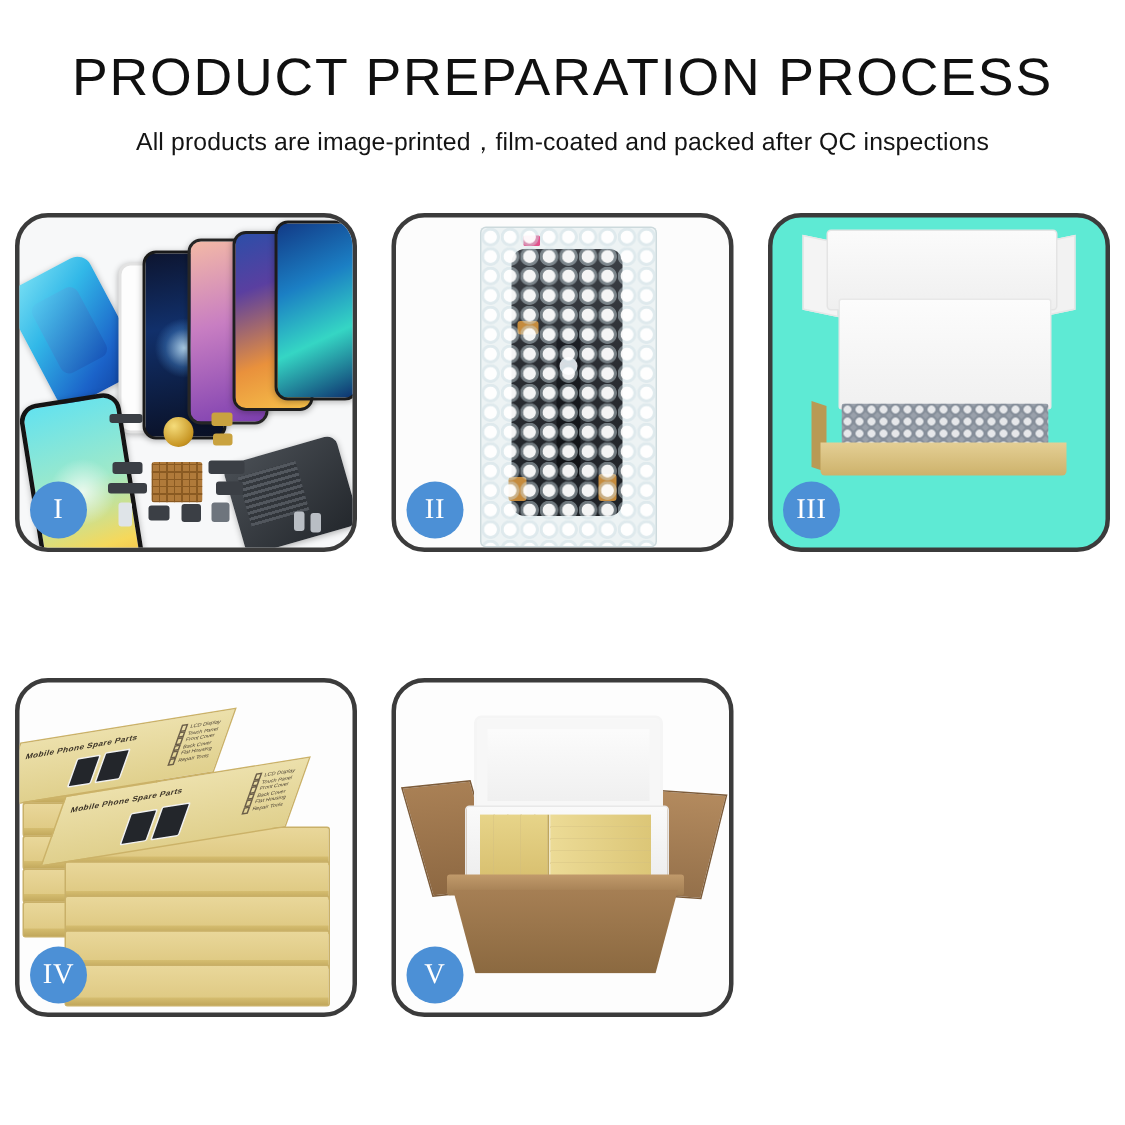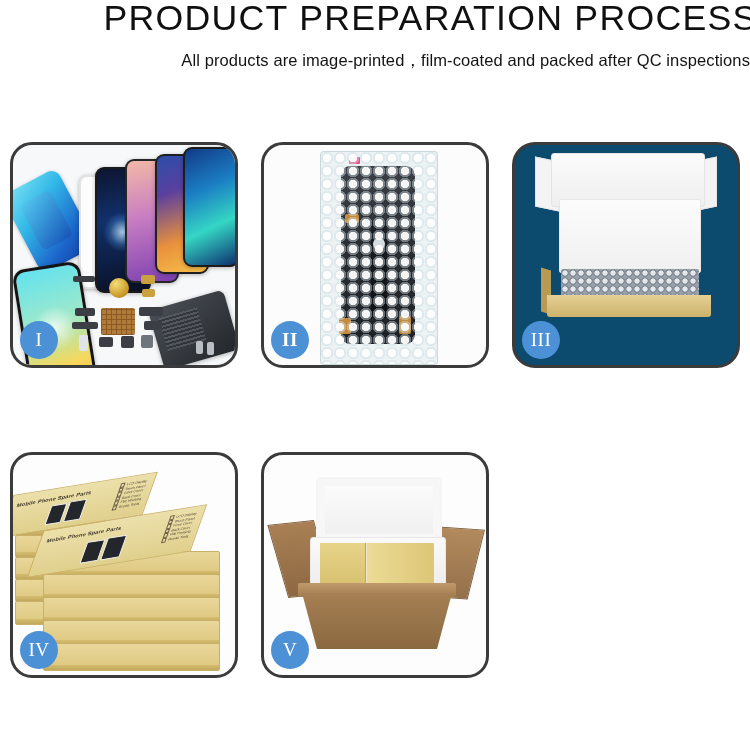--- a/index.html
+++ b/index.html
@@ -6,21 +6,21 @@
   body{
     width:750px;height:750px;
     background:#ffffff;
     font-family:"Liberation Sans","DejaVu Sans",sans-serif;
     overflow:hidden;
     position:relative;
   }
   .page{width:750px;height:750px;position:relative;}
 
   
-  .header{text-align:right;}
+  .header{text-align:center;padding-top:34px;}
   .title{
     font-size:35px;
     letter-spacing:1.2px;
     font-weight:400;
     color:#101010;
     font-family:"Liberation Sans","DejaVu Sans",sans-serif;
     line-height:1.05;
     transform:scaleX(1.02);
   }
   .subtitle{
@@ -135,21 +135,21 @@
   .chipgrid{
     position:absolute;left:88px;top:163px;width:34px;height:27px;
     background:#b07a3a;
     background-image:repeating-linear-gradient(0deg,#8a5a22 0 1px,transparent 1px 5px),
                      repeating-linear-gradient(90deg,#8a5a22 0 1px,transparent 1px 5px);
     border-radius:2px;
   }
   .bit{position:absolute;background:#3b3f45;border-radius:2px;}
 
   
-  .p2{background:#fcfcfc;font-weight:bold;}
+  .p2{background:#fcfcfc;}
   .bubblebag{
     position:absolute;left:56px;top:6px;width:116px;height:212px;
     background:rgba(232,240,242,.75);
     border:1px solid rgba(195,210,214,.8);
     border-radius:4px;
     overflow:hidden;
   }
   .bubbles{
     position:absolute;inset:0;
     background-image:radial-gradient(circle at 6px 6px,rgba(255,255,255,.95) 0 4px,rgba(205,222,228,.45) 4.5px 6px,transparent 6.5px);
@@ -164,21 +164,21 @@
   .lcd-flex{
     position:absolute;left:50%;top:68px;width:16px;height:98px;transform:translateX(-50%);
     background:linear-gradient(180deg,#1d2026,#0e1013);border-radius:3px;z-index:12;
   }
   .lcd-tab{position:absolute;background:#c58b3d;border-radius:2px;z-index:14;}
   .lcd-pink{position:absolute;left:28px;top:5px;width:11px;height:7px;background:#e2528c;z-index:14;border-radius:1px;}
   .lcd-dot{position:absolute;left:50%;top:86px;width:12px;height:12px;transform:translateX(-50%);
     border-radius:50%;background:#d8dde2;z-index:14;}
 
   
-  .p3{background:#0c4a6e;border-radius:23px;}
+  .p3{background:#5eead4;}
   .b3-lid{
     position:absolute;left:36px;top:8px;width:152px;height:52px;
     background:linear-gradient(180deg,#fbfbfb,#efefef);
     border:1px solid #e4e4e4;border-radius:3px;
   }
   .b3-lidL{position:absolute;left:20px;top:14px;width:22px;height:48px;background:#f4f4f4;border:1px solid #e6e6e6;transform:skewY(12deg);}
   .b3-lidR{position:absolute;right:20px;top:14px;width:22px;height:48px;background:#f2f2f2;border:1px solid #e6e6e6;transform:skewY(-12deg);}
   .b3-foam{
     position:absolute;left:44px;top:54px;width:140px;height:72px;
     background:linear-gradient(180deg,#fcfcfc,#f0f0f0);

